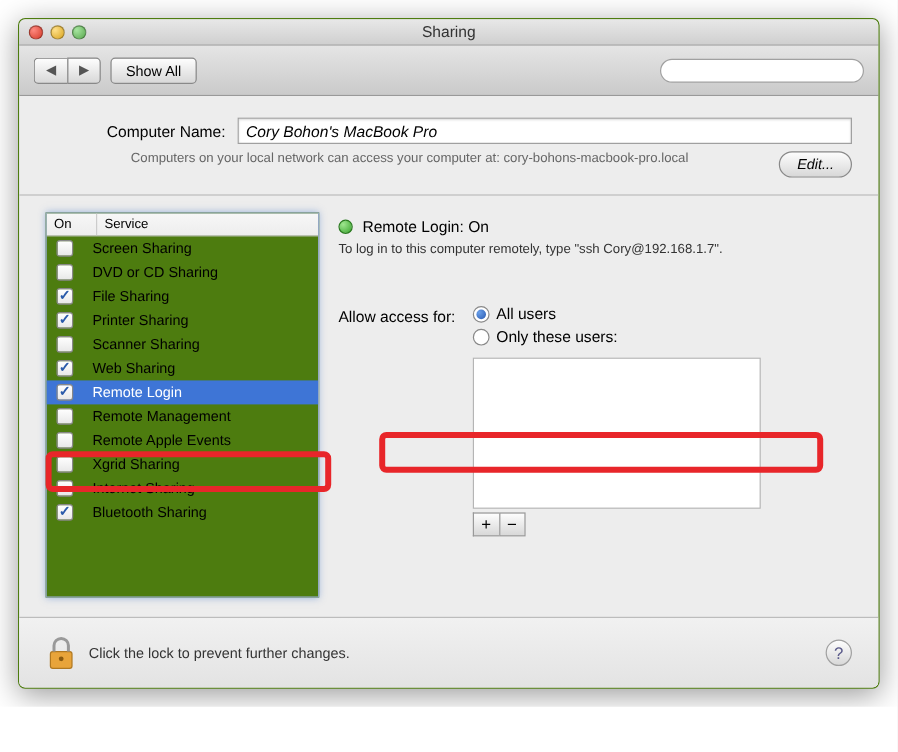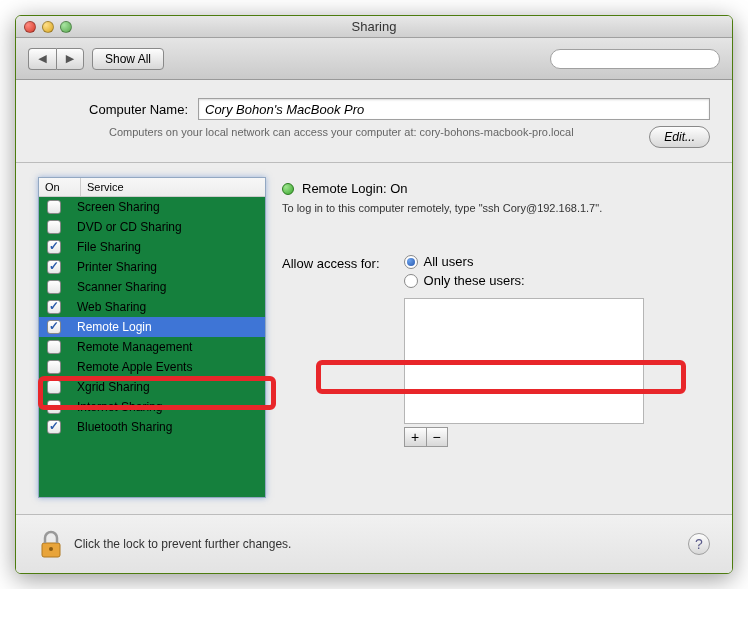--- a/index.html
+++ b/index.html
@@ -133,21 +133,21 @@
     }
     .divider {
       height: 1px;
       background: #bcbcbc;
       margin: 0 -22px 14px -22px;
     }
     .main-area { display: flex; gap: 16px; }
     .service-list {
       width: 228px;
       border: 1px solid #93a8c2;
-      background: #15803d;
+      background: #4d7c0f;
       box-shadow: 0 0 6px rgba(70,120,200,0.5);
       font-size: 12px;
       position: relative;
     }
     .list-header {
       display: flex;
       background: linear-gradient(#f7f7f7,#ededed);
       border-bottom: 1px solid #ccc;
       font-size: 11px;
     }
@@ -183,21 +183,21 @@
     .service-row.selected .chk.checked::after { color: #2a5aaa; }
     .svc-name { flex: 1; white-space: nowrap; }
     .right-pane { flex: 1; padding-top: 4px; }
     .status-row { display: flex; align-items: center; gap: 8px; margin-bottom: 6px; }
     .status-dot { width: 12px; height: 12px; border-radius: 50%; background: radial-gradient(circle at 30% 30%, #9fe68f, #3aa52e); border: 1px solid #2a7a1f; }
     .status-text { font-size: 13px; }
     .instr { font-size: 11px; color: #333; margin-bottom: 40px; }
     .access-row {
       display: flex;
       align-items: flex-start;
-      gap: 24px;
+      gap: 14px;
       position: relative;
     }
     .access-label { font-size: 13px; padding-top: 2px; }
     .radios { display: flex; flex-direction: column; gap: 4px; }
     .radio-opt { display: flex; align-items: center; gap: 6px; font-size: 13px; }
     .radio {
       width: 14px; height: 14px;
       border: 1px solid #888;
       border-radius: 50%;
       background: #fff;

